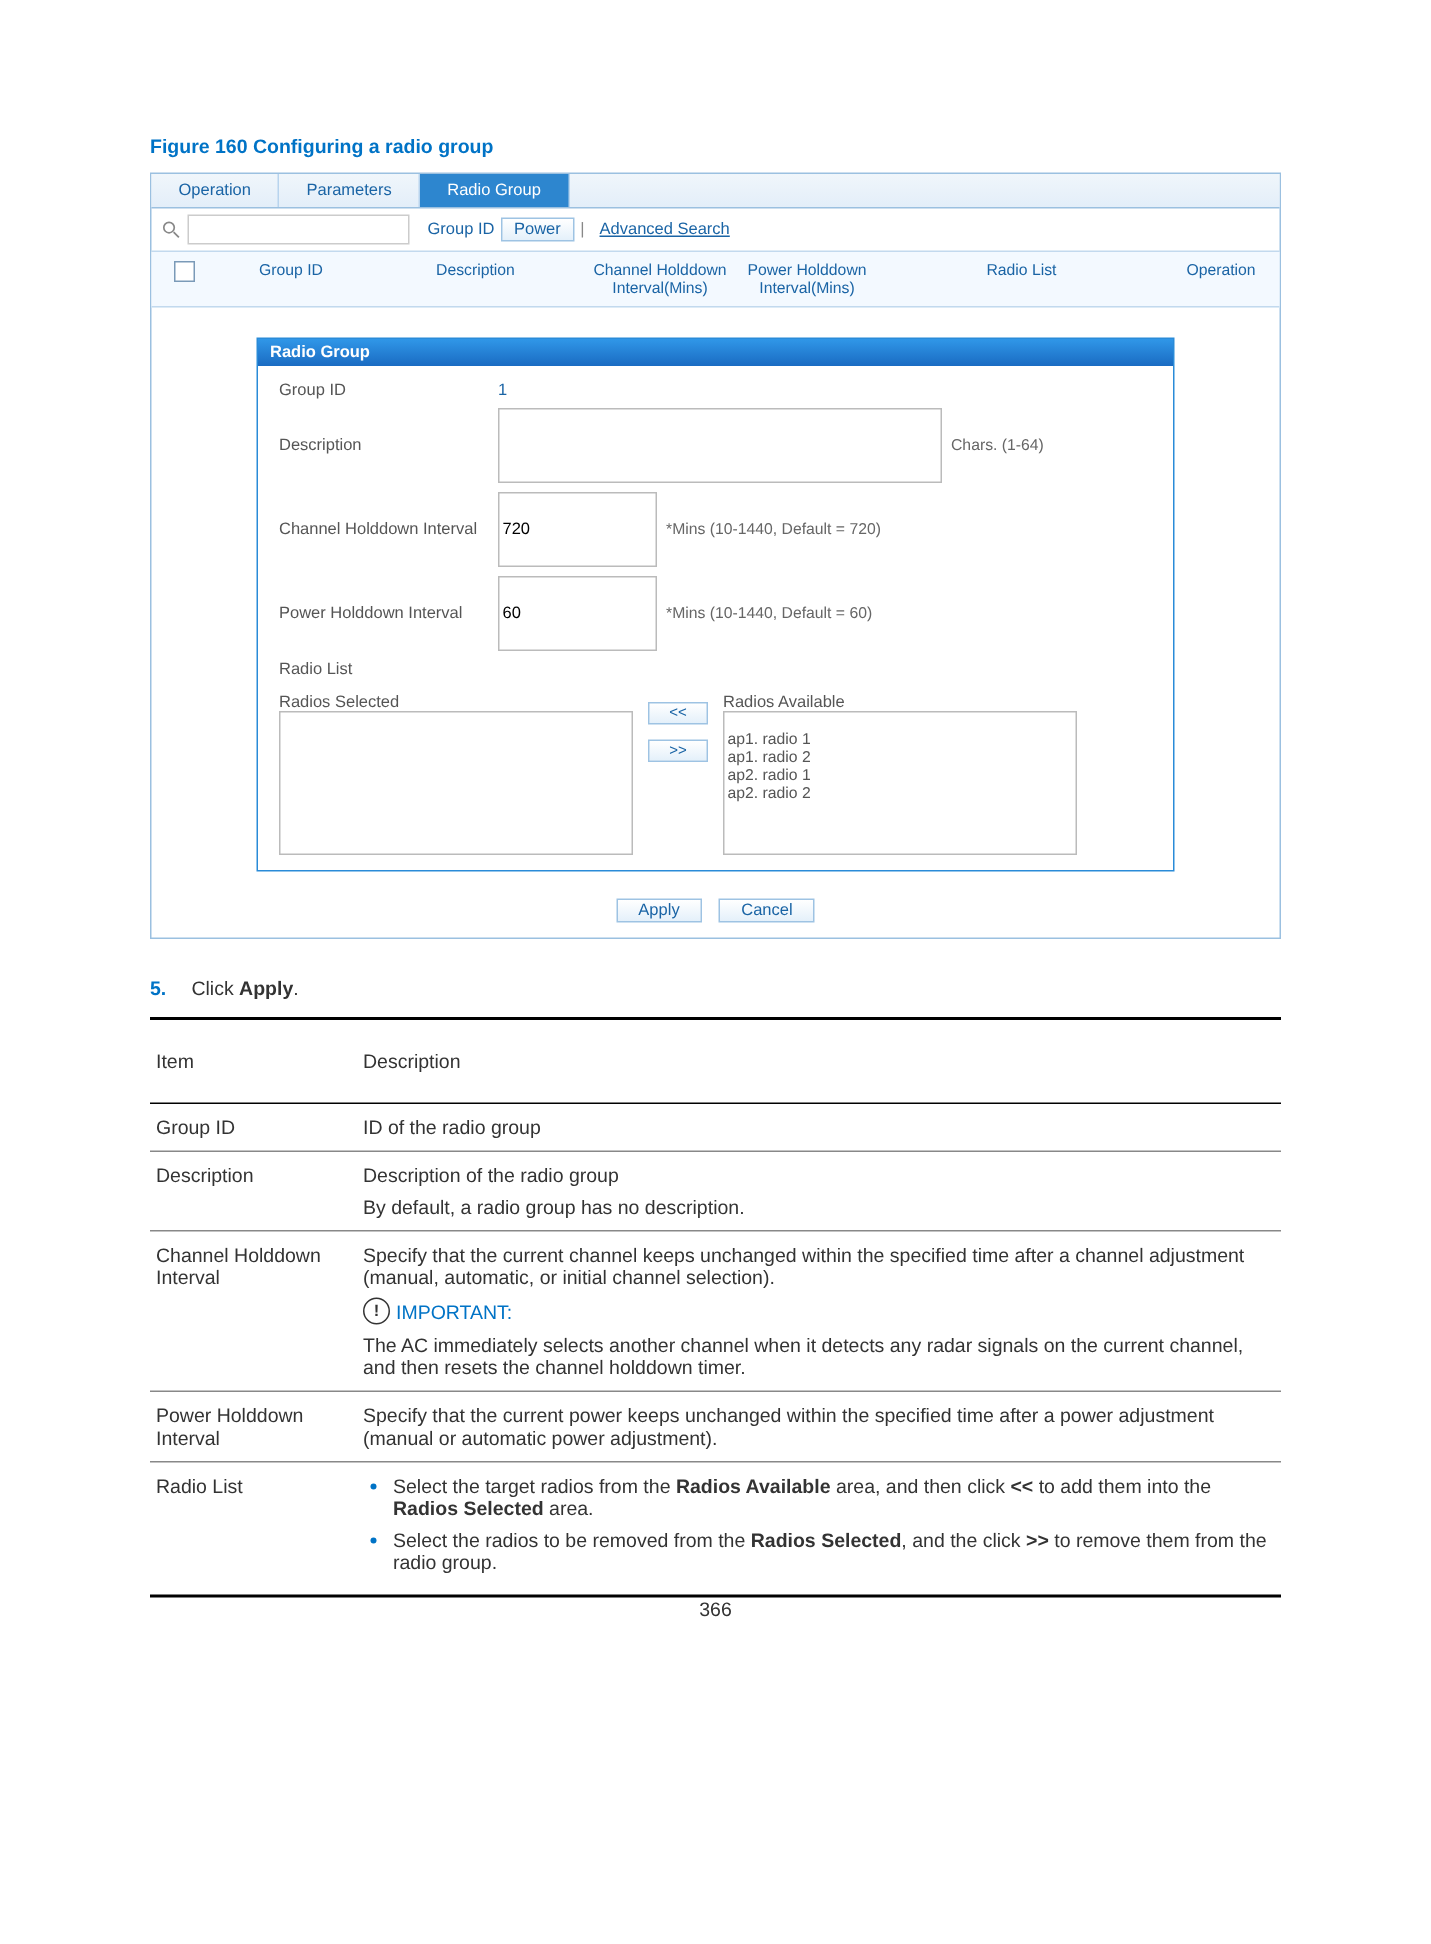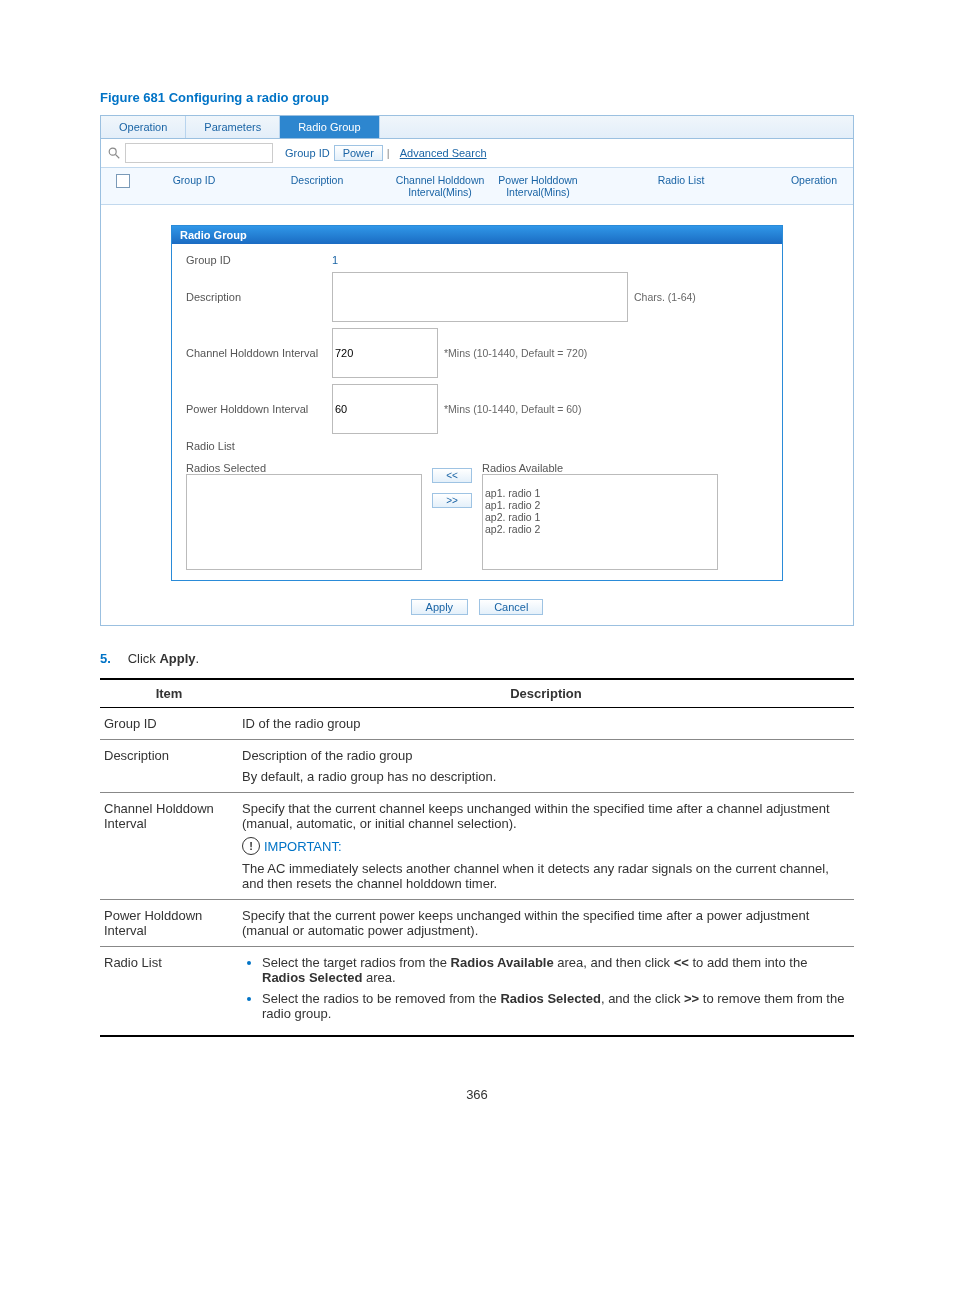--- a/index.html
+++ b/index.html
@@ -175,25 +175,25 @@
     font-weight: bold;
     font-size: 13px;
     margin: 12px 0 8px 0;
   }
   table.doc {
     width: 100%;
     border-collapse: collapse;
     font-size: 13px;
   }
   table.doc th {
-    text-align: center;
+    text-align: left;
     border-top: 2px solid #000;
     border-bottom: 1px solid #000;
-    padding: 6px 4px;
-    font-weight: bold;
+    padding: 20px 4px;
+    font-weight: normal;
   }
   table.doc td {
     border-bottom: 1px solid #888;
     padding: 8px 4px;
     vertical-align: top;
   }
   table.doc tr:last-child td { border-bottom: 2px solid #000; }
   .col-item { width: 130px; }
   .important {
     color:#0073c6;
@@ -204,28 +204,28 @@
     margin: 6px 0;
   }
   .important-ico {
     width:16px;height:16px;border:1.6px solid #333;border-radius:50%;
     display:inline-flex;align-items:center;justify-content:center;
     font-size:11px;font-weight:bold;color:#333;
   }
   .bullets { margin:0; padding-left: 20px; }
   .bullets li { margin-bottom: 6px; }
   .bullets li::marker { color:#0073c6; }
-  .pagenum { text-align:center; font-size:13px; margin-top: 50px; }
+  .pagenum { text-align:center; font-size:13px; }
 </style>
 </head>
 <body>
 
 <div class="page">
 
-  <div class="figure-title">Figure 681 Configuring a radio group</div>
+  <div class="figure-title">Figure 160 Configuring a radio group</div>
 
   <div class="screenshot">
     <div class="tabs">
       <div class="tab">Operation</div>
       <div class="tab">Parameters</div>
       <div class="tab active">Radio Group</div>
     </div>
 
     <div class="searchbar">
       <svg class="mag-icon" viewBox="0 0 16 16">

